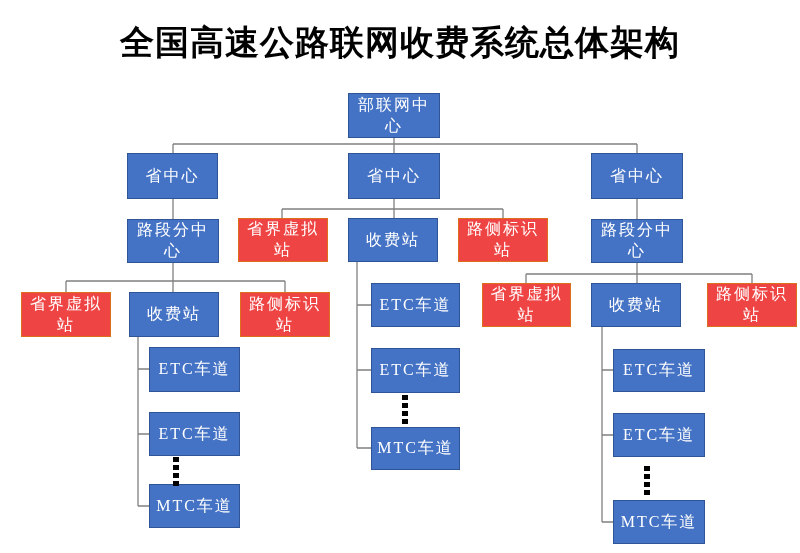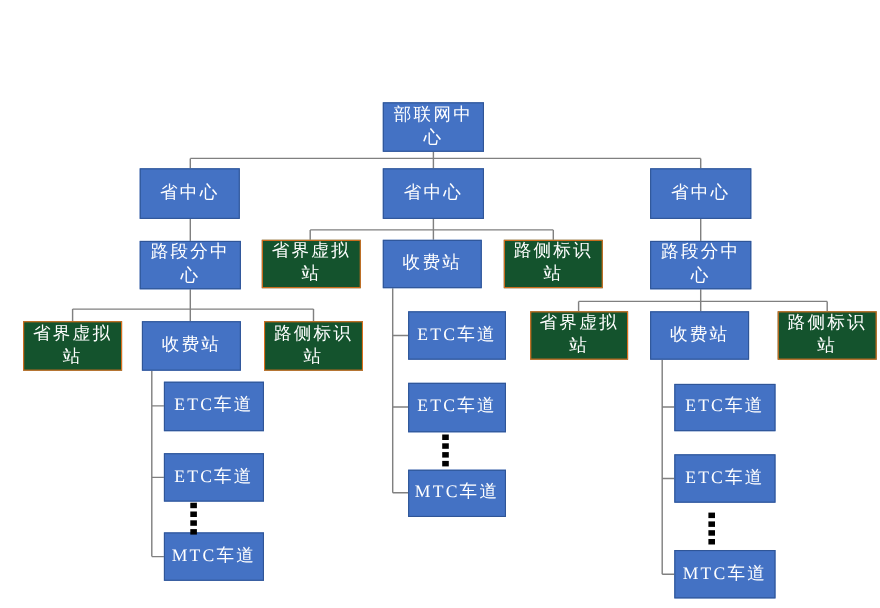--- a/index.html
+++ b/index.html
@@ -40,21 +40,21 @@
     align-items: center;
     justify-content: center;
     text-align: center;
     box-sizing: border-box;
   }
   .node.blue {
     background: #4472C4;
     border: 1px solid #2F5597;
   }
   .node.orange {
-    background: #14532d;
+    background: #ef4444;
     border: 1px solid #DD6E1C;
   }
   .node-label {
     color: #ffffff;
     font-size: 16px;
     line-height: 1.3;
     letter-spacing: 2px;
     white-space: pre-line;
   }
   .ellipsis {
@@ -66,20 +66,21 @@
   .ellipsis .dot {
     width: 6px;
     height: 5px;
     background: #000000;
   }
 </style>
 </head>
 <body>
 
 <div class="stage">
+  <h1 class="title">全国高速公路联网收费系统总体架构</h1>
   <svg id="connector-svg" viewBox="0 0 800 553">
       <path d="M394 138 V144 M173 144 H637 M173 144 V153 M394 144 V153 M637 144 V153" stroke="#808080"></path>
       <path d="M173 199 V219" stroke="#808080"></path>
       <path d="M173 263 V281 M66 281 H285 M66 281 V292 M173 281 V292 M285 281 V292" stroke="#808080"></path>
       <path d="M138 337 V506 M138 369 H149 M138 434 H149 M138 506 H149" stroke="#808080"></path>
       <path d="M394 199 V209 M282 209 H503 M282 209 V218 M394 209 V218 M503 209 V218" stroke="#808080"></path>
       <path d="M357 262 V448 M357 305 H371 M357 370 H371 M357 448 H371" stroke="#808080"></path>
       <path d="M637 199 V219" stroke="#808080"></path>
       <path d="M637 263 V274 M526 274 H752 M526 274 V283 M637 274 V283 M752 274 V283" stroke="#808080"></path>
       <path d="M602 327 V522 M602 370 H613 M602 435 H613 M602 522 H613" stroke="#808080"></path>

